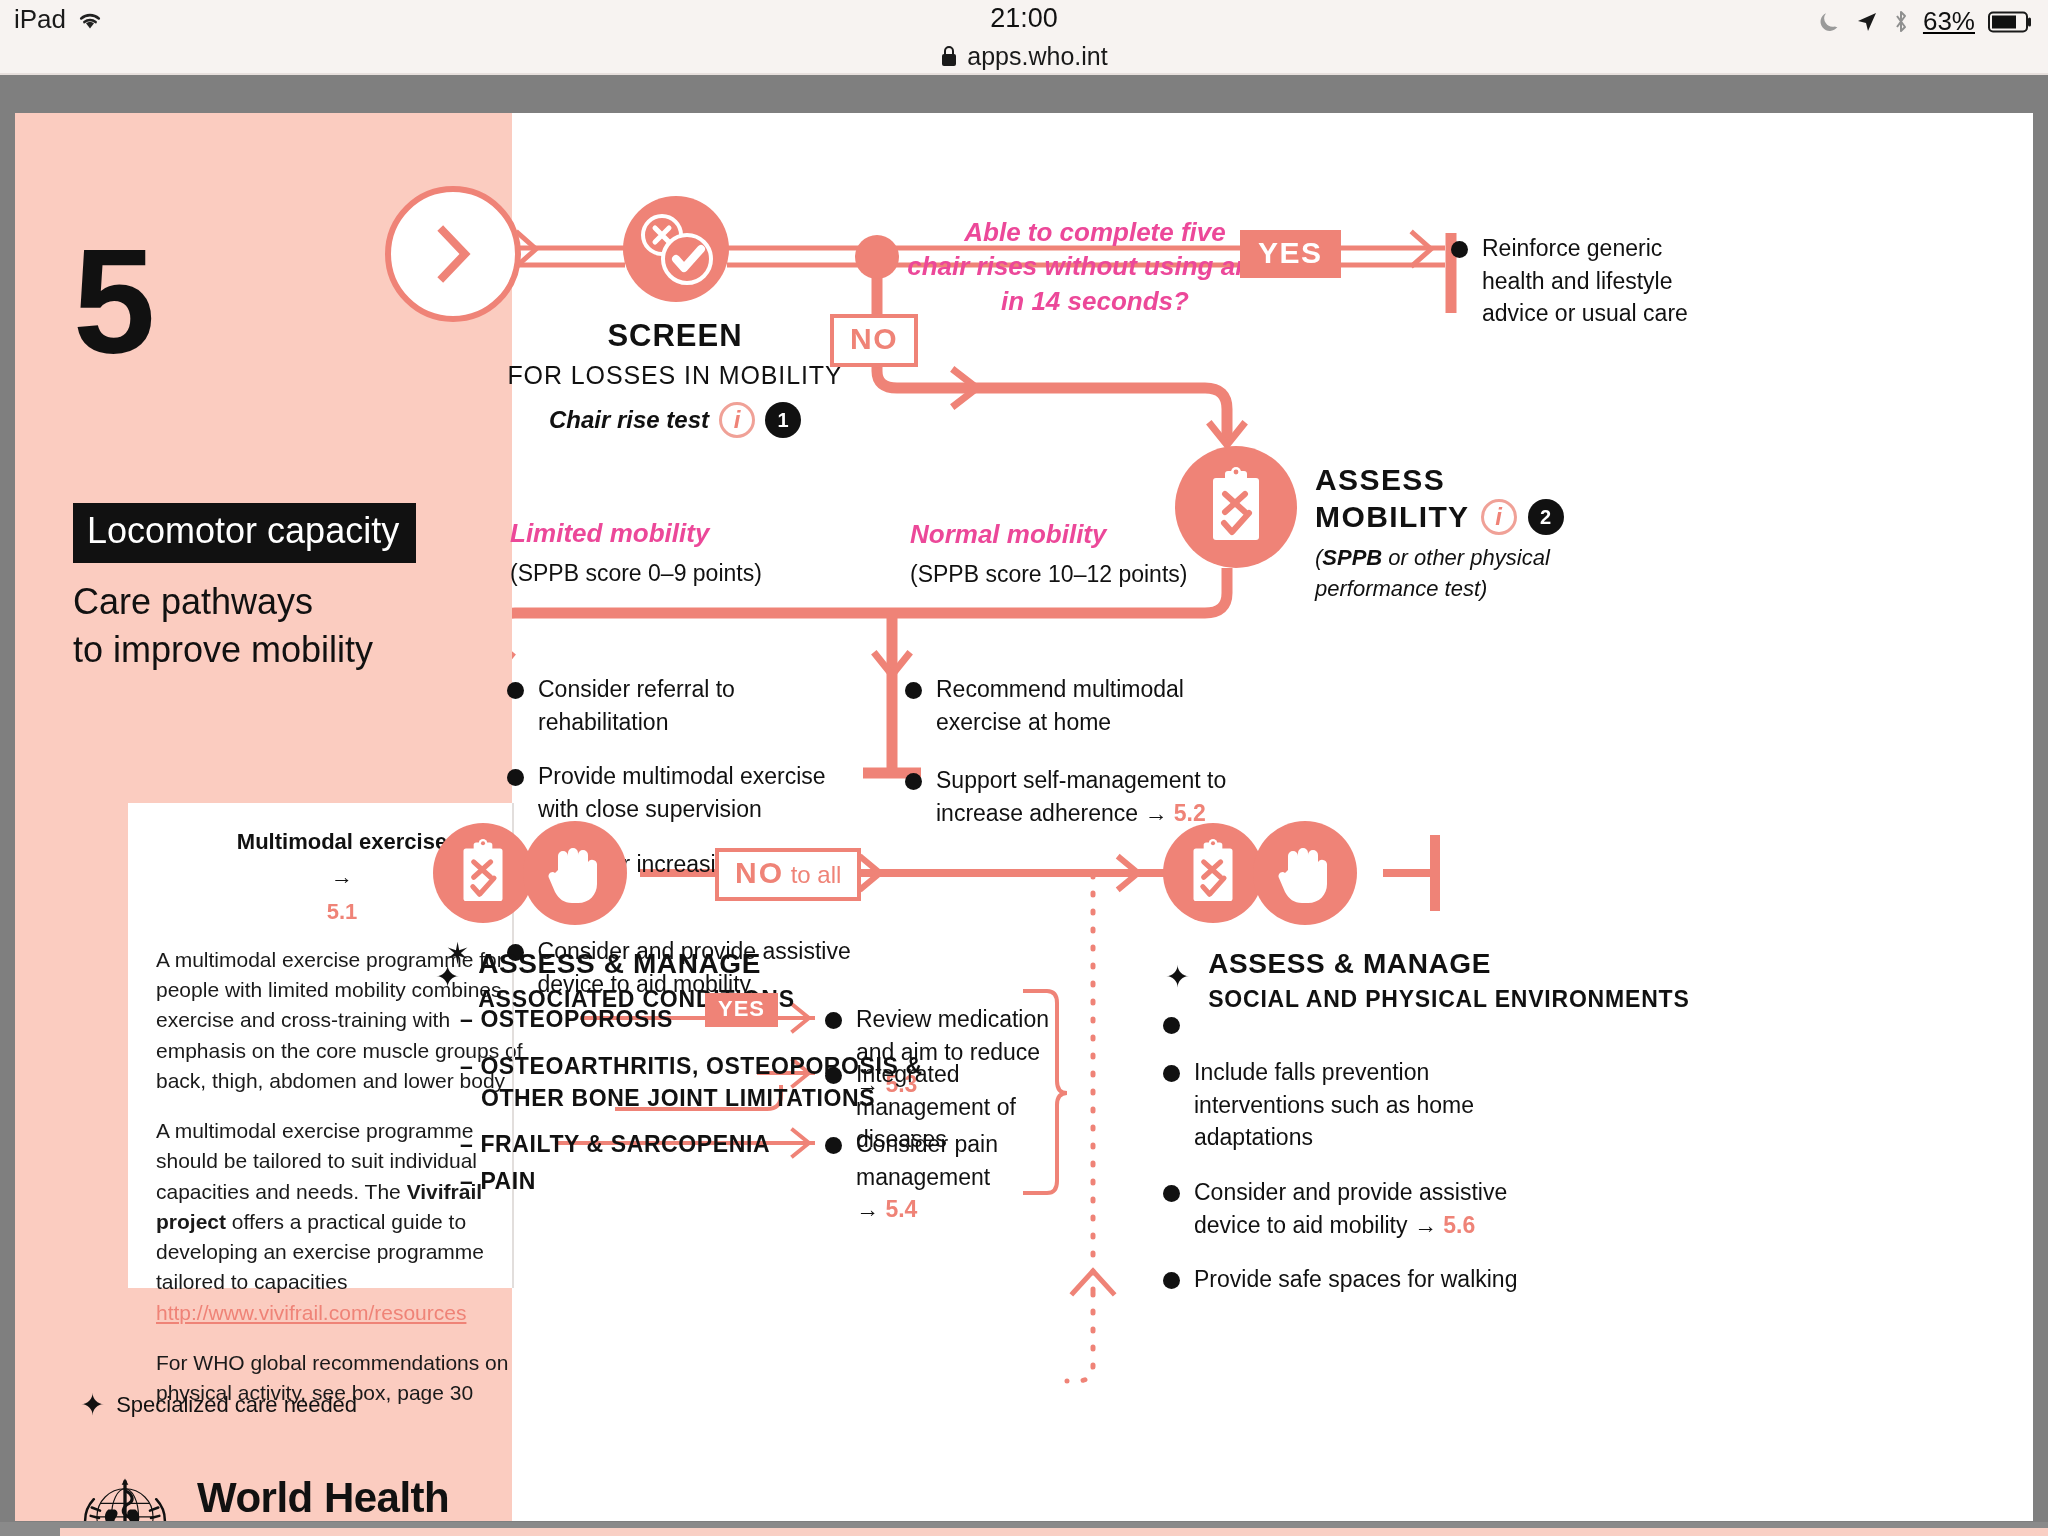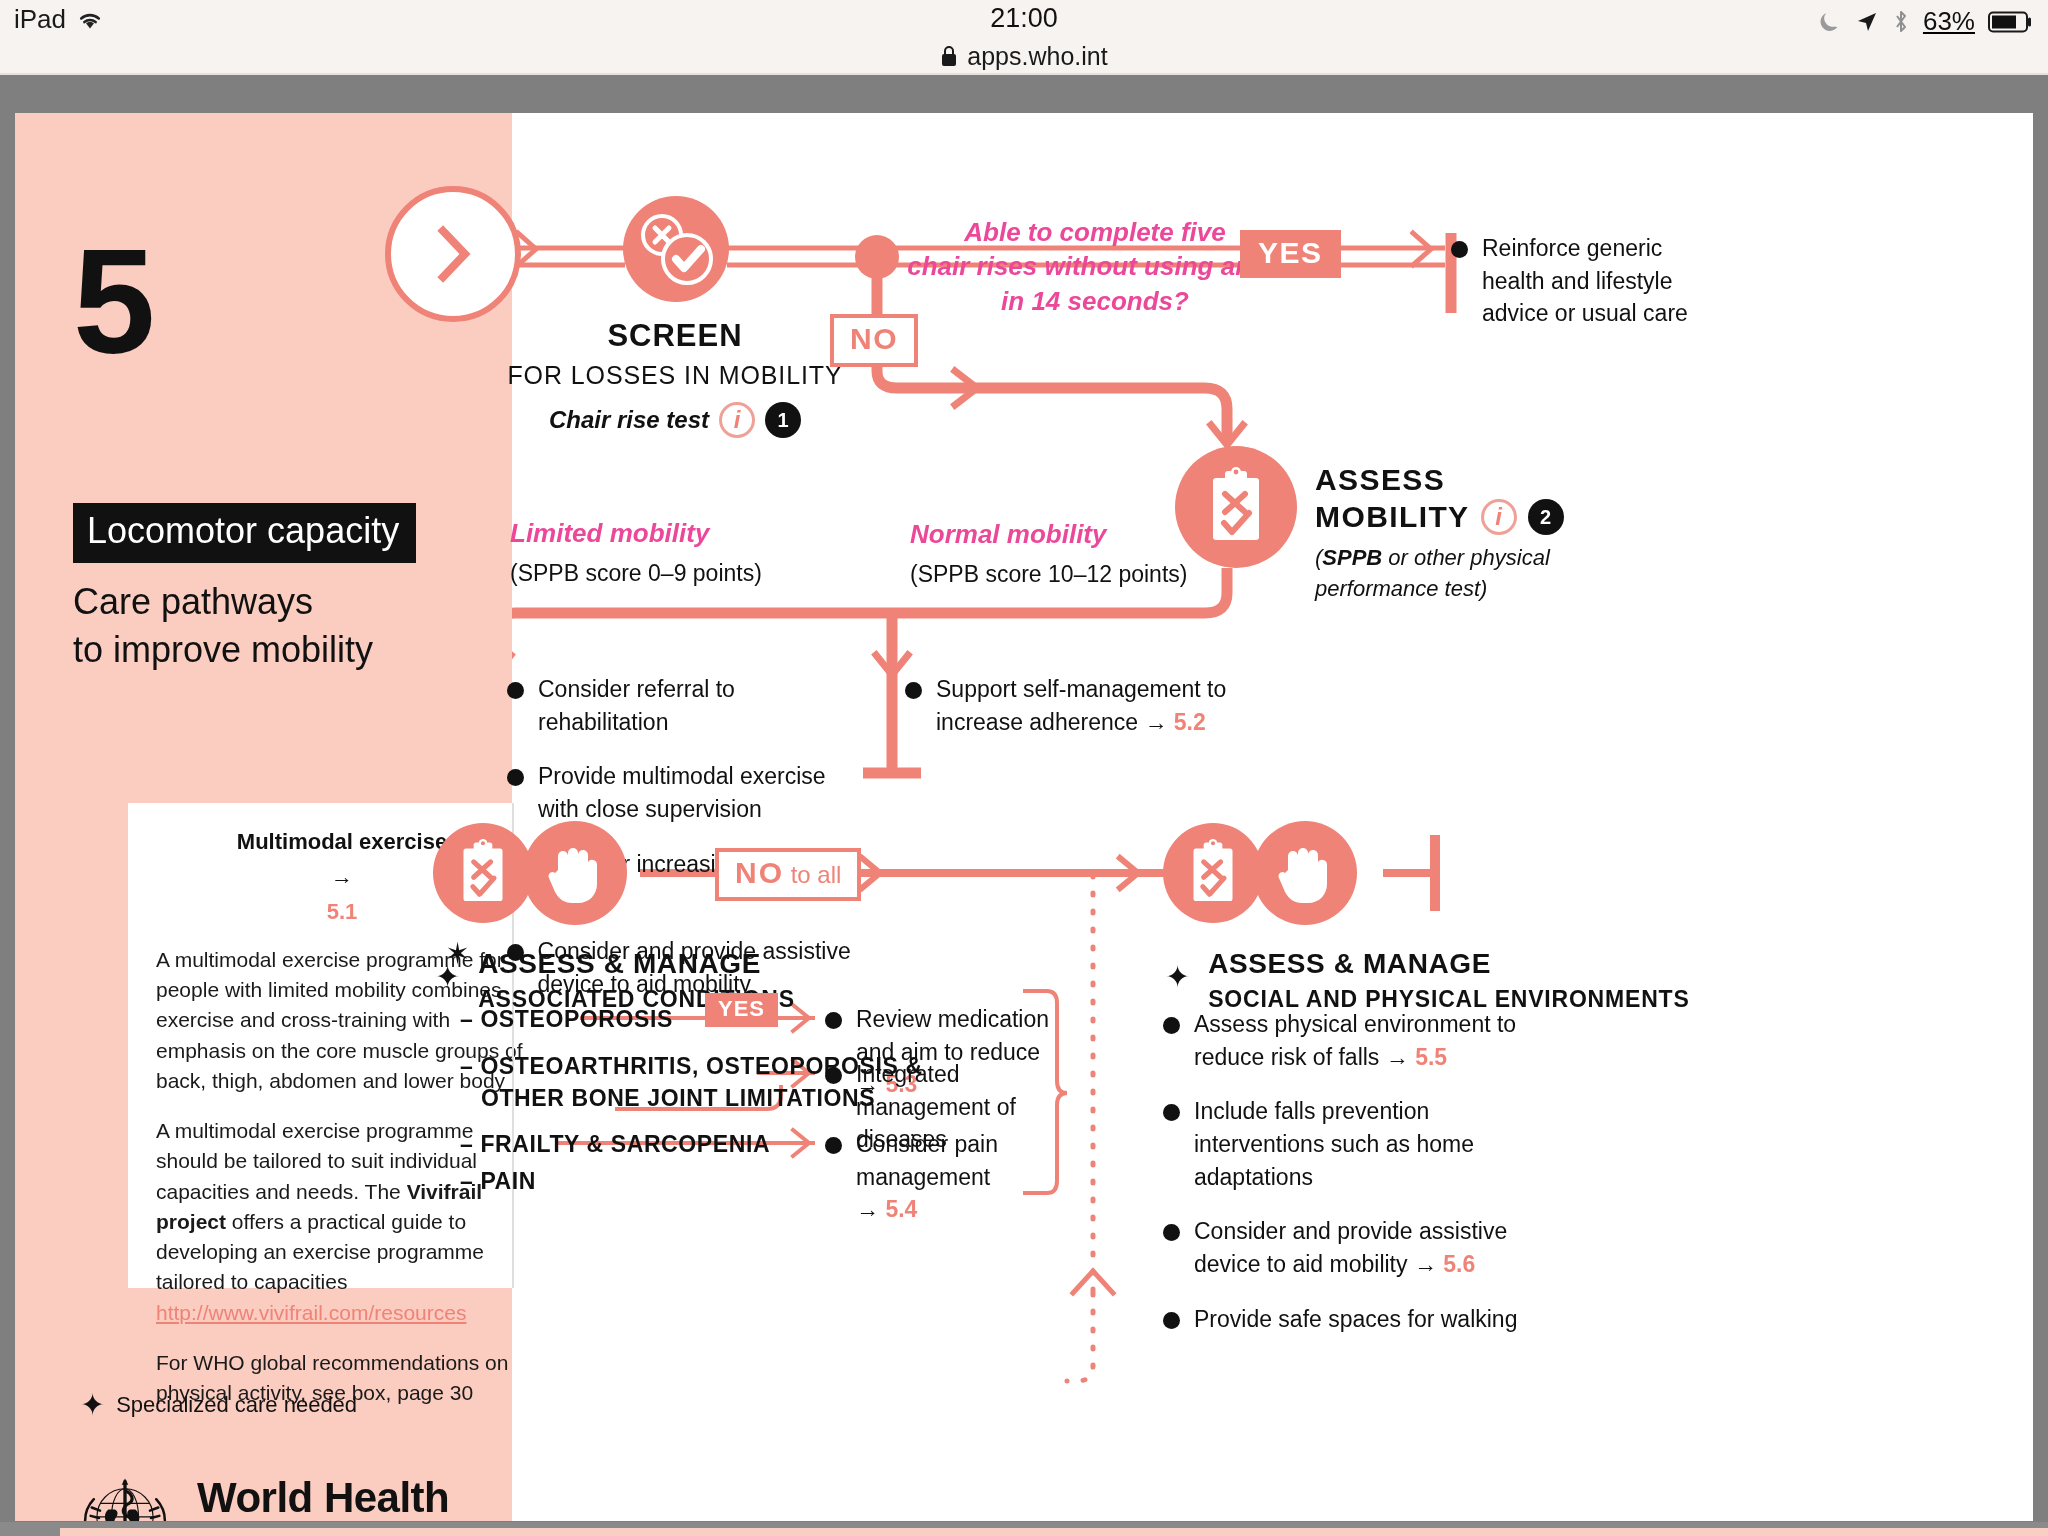--- a/index.html
+++ b/index.html
@@ -365,20 +365,24 @@
         <span class="bullet"></span>
         <span class="bul-txt" style="margin-left:14px;width:330px;">Consider and provide assistive device to aid mobility</span>
       </div>
     </div>
 
     <div class="abs" style="left:895px;top:406px;">
       <div class="ital">Normal mobility</div>
       <div class="ital-sm" style="margin-top:11px;">(SPPB score 10–12 points)</div>
     </div>
     <div class="abs" style="left:890px;top:560px;width:380px;">
+      <div class="bul-row" style="margin-bottom:26px;">
+        <span class="bullet"></span>
+        <span class="bul-txt" style="width:290px;">Recommend multimodal exercise at home</span>
+      </div>
       <div class="bul-row">
         <span class="bullet"></span>
         <span class="bul-txt" style="width:300px;"><span>Support self-management to increase adherence</span> <span class="arrowglyph">→</span> <span class="ref">5.2</span></span>
       </div>
     </div>
 
     <div class="abs circ" style="left:418px;top:710px;width:100px;height:100px;">
       <svg width="56" height="70" viewBox="0 0 66 82">
         <rect x="10" y="12" width="46" height="62" rx="3" fill="#fff"></rect>
         <rect x="22" y="5" width="22" height="12" rx="3" fill="#fff"></rect>
@@ -446,21 +450,20 @@
     <div class="abs" style="left:1150px;top:835px;display:flex;align-items:flex-start;gap:18px;">
       <span class="star" style="padding-top:14px;">✦</span>
       <div>
         <div class="hd-big">ASSESS &amp; MANAGE</div>
         <div class="hd-sm" style="margin-top:6px;">SOCIAL AND PHYSICAL ENVIRONMENTS</div>
       </div>
     </div>
     <div class="abs" style="left:1148px;top:895px;width:420px;">
       <div class="bul-row" style="margin-bottom:22px;">
         <span class="bullet"></span>
-        <span class="bul-txt" style="width:350px;"><span>Assess physical environment to reduce risk of falls</span> <span class="arrowglyph">→</span> <span class="ref">5.5</span></span>
       </div>
       <div class="bul-row" style="margin-bottom:22px;">
         <span class="bullet"></span>
         <span class="bul-txt" style="width:350px;">Include falls prevention interventions such as home adaptations</span>
       </div>
       <div class="bul-row" style="margin-bottom:22px;">
         <span class="bullet"></span>
         <span class="bul-txt" style="width:350px;"><span>Consider and provide assistive device to aid mobility</span> <span class="arrowglyph">→</span> <span class="ref">5.6</span></span>
       </div>
       <div class="bul-row">

